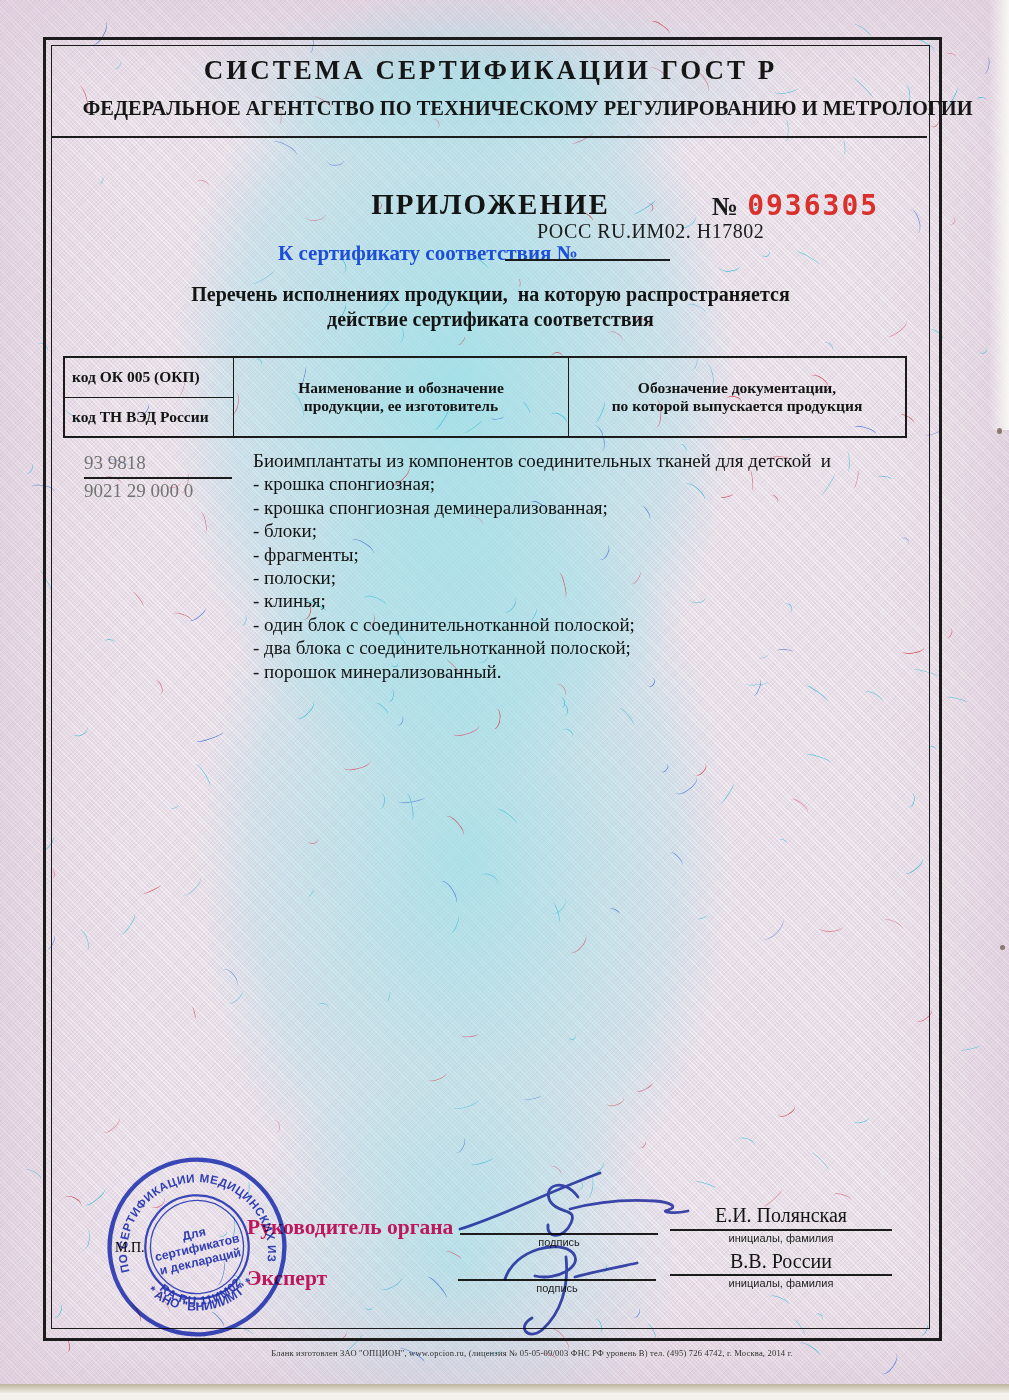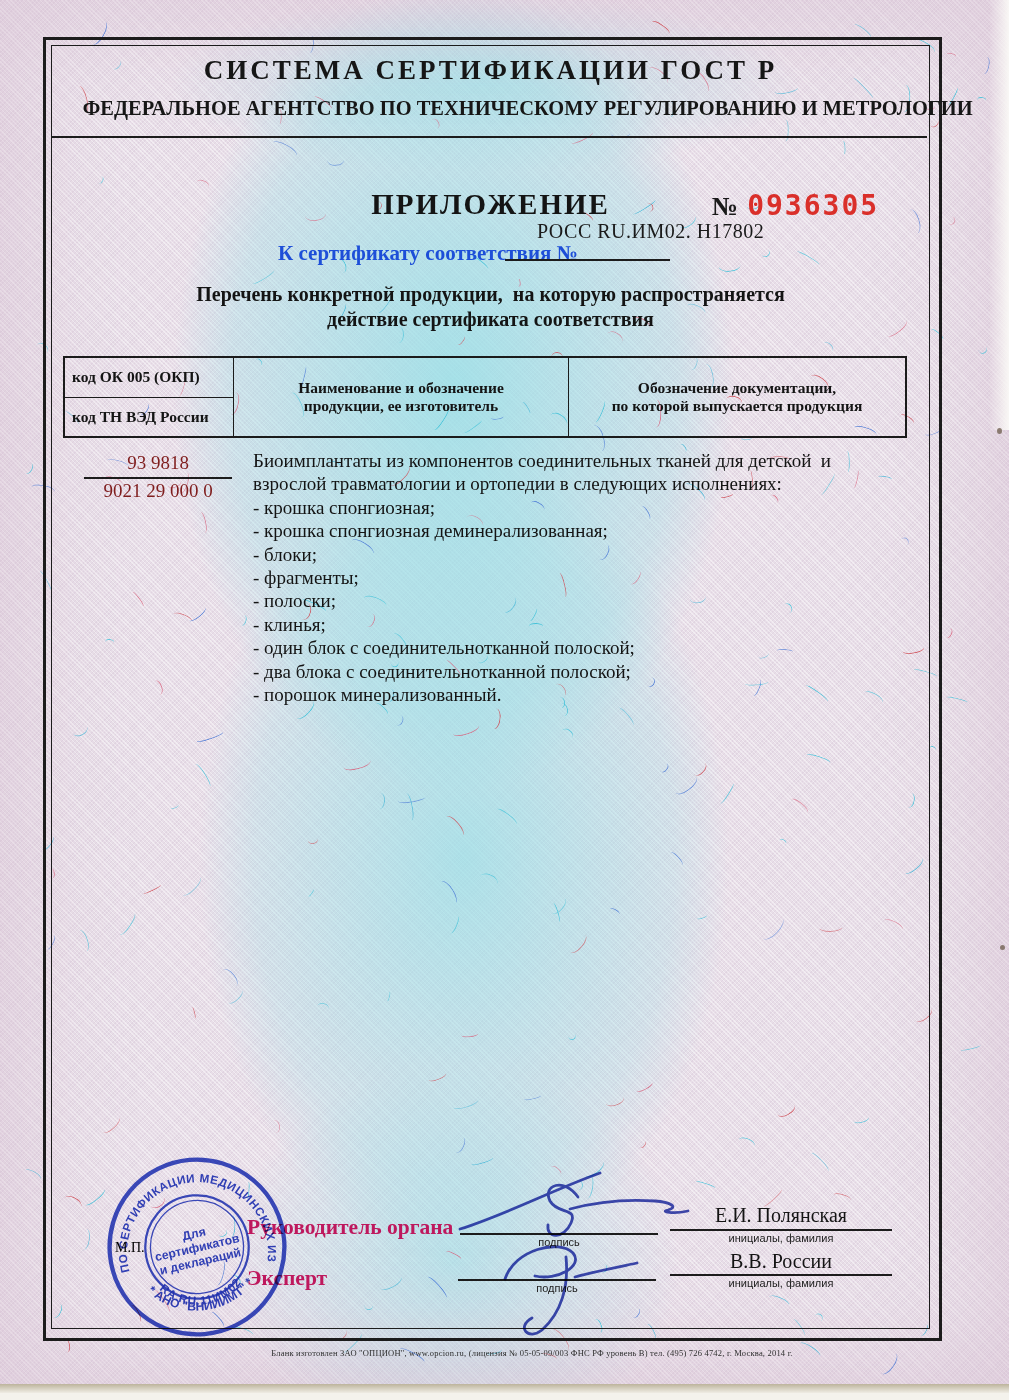--- a/index.html
+++ b/index.html
@@ -32,21 +32,21 @@
   .title{left:52px;top:188px;width:877px;text-align:center;font-weight:bold;font-size:29px;letter-spacing:2px;color:#141414;}
   .certval{left:537px;top:220px;font-size:20px;color:#1a1a1a;letter-spacing:.5px;}
   .certlbl{left:230px;top:241px;font-weight:bold;font-size:21px;color:#1d4ed8;margin-left:48px;}
   .sub{left:52px;width:877px;text-align:center;font-weight:bold;font-size:20px;color:#141414;}
   .ptable{position:absolute;left:63px;top:356px;width:840px;height:78px;display:grid;grid-template-columns:169px 335px 336px;border:2.2px solid #1b1b1b;z-index:2;font-weight:bold;font-size:15.5px;color:#141414;}
   .ptable .c1{border-right:1.8px solid #1b1b1b;display:flex;flex-direction:column;}
   .ptable .half{flex:1;display:flex;align-items:center;padding-left:7px;}
   .ptable .half.top{border-bottom:1.8px solid #1b1b1b;}
   .ptable .c2{border-right:1.8px solid #1b1b1b;display:flex;flex-direction:column;align-items:center;justify-content:center;text-align:center;}
   .ptable .c3{display:flex;flex-direction:column;align-items:center;justify-content:center;text-align:center;}
-  .codes{font-size:19px;color:#7f1d1d;text-align:center;}
+  .codes{font-size:19px;color:#737373;}
   .prod{left:253px;top:449px;font-size:19px;line-height:23.4px;color:#141414;}
   .siglbl{font-weight:bold;font-size:21.5px;color:#be185d;}
   .cap{font-size:11px;color:#222;text-align:center;}
   .name{font-size:20px;color:#141414;text-align:center;}
   .mp{left:115px;top:1240px;font-size:14px;color:#000000;z-index:2;}
   .stamp{position:absolute;left:103px;top:1153px;width:188px;height:188px;z-index:3;mix-blend-mode:multiply;transform:rotate(-5deg);}
   .sig{position:absolute;z-index:3;mix-blend-mode:multiply;}
   .footer{left:262px;top:1348px;width:540px;text-align:center;font-size:8.5px;letter-spacing:.2px;color:#2e2e2e;}
   .scan-shadow{position:absolute;left:0;top:1384px;width:1009px;height:9px;background:linear-gradient(180deg,#bdb49c,#efece4);z-index:4;}
   .edge-light{position:absolute;right:0;top:0;width:20px;height:430px;background:linear-gradient(to left,rgba(250,249,246,.95),rgba(250,249,246,0));z-index:4;}
@@ -329,21 +329,21 @@
 
   <div class="abs z2 docnum">
     <span class="no">№</span><span class="val">0936305</span>
   </div>
 
   <div class="abs z2 title">ПРИЛОЖЕНИЕ</div>
   <div class="abs z2 certval pre">РОСС RU.ИМ02. Н17802</div>
   <div class="abs z2 certlbl pre">К сертификату соответствия №</div>
   <div class="hline" style="left:505px;top:259px;width:165px;height:1.6px;"></div>
 
-  <div class="abs z2 sub pre" style="top:283px;">Перечень конкретной продукции,  на которую распространяется</div>
+  <div class="abs z2 sub pre" style="top:283px;">Перечень исполнениях продукции,  на которую распространяется</div>
   <div class="abs z2 sub pre" style="top:308px;">действие сертификата соответствия</div>
 
   <div class="ptable">
     <div class="c1">
       <div class="half top">код ОК 005 (ОКП)</div>
       <div class="half">код ТН ВЭД России</div>
     </div>
     <div class="c2">
       <div>Наименование и обозначение</div>
       <div>продукции, ее изготовитель</div>
@@ -353,21 +353,20 @@
       <div>по которой выпускается продукция</div>
     </div>
   </div>
 
   <div class="abs z2 codes pre" style="left:84px;top:452px;width:148px;">93 9818</div>
   <div class="hline" style="left:84px;top:477px;width:148px;height:1.8px;"></div>
   <div class="abs z2 codes pre" style="left:84px;top:480px;width:148px;">9021 29 000 0</div>
 
   <div class="abs z2 prod">
     <div class="pre">Биоимплантаты из компонентов соединительных тканей для детской  и</div>
-    <div class="pre">взрослой травматологии и ортопедии в следующих исполнениях:</div>
     <div class="pre">- крошка спонгиозная;</div>
     <div class="pre">- крошка спонгиозная деминерализованная;</div>
     <div class="pre">- блоки;</div>
     <div class="pre">- фрагменты;</div>
     <div class="pre">- полоски;</div>
     <div class="pre">- клинья;</div>
     <div class="pre">- один блок с соединительнотканной полоской;</div>
     <div class="pre">- два блока с соединительнотканной полоской;</div>
     <div class="pre">- порошок минерализованный.</div>
   </div>

